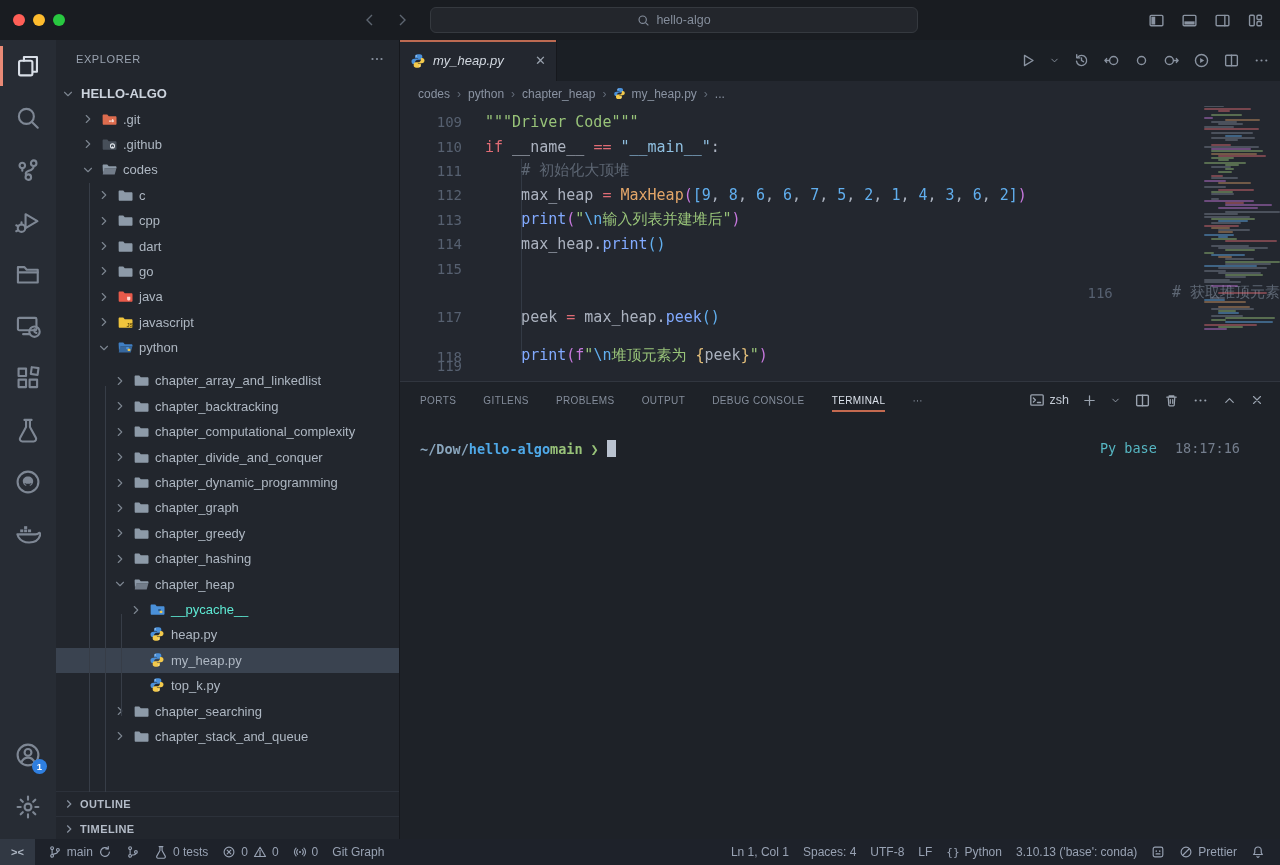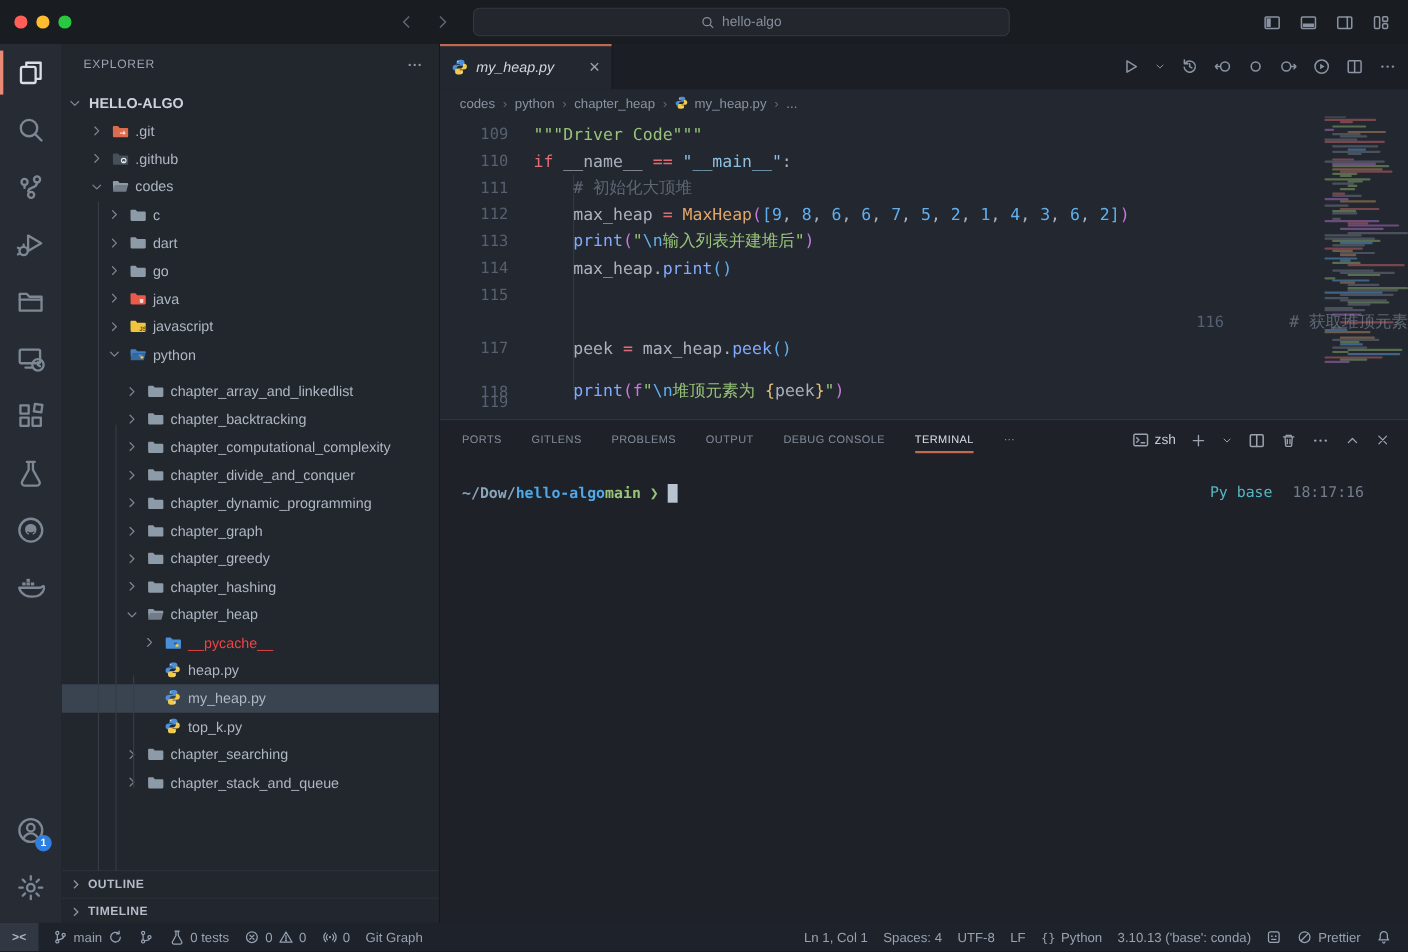--- a/index.html
+++ b/index.html
@@ -38,21 +38,21 @@
     background:#22262d; border-right:1px solid #16181d; overflow:hidden; }
   #sb-header { height:38px; display:flex; align-items:center; justify-content:space-between; padding:0 14px 0 20px; }
   #sb-header .t { font-size:11px; letter-spacing:.6px; color:#9aa3b0; }
   #tree { position:absolute; left:0; top:41px; width:100%; }
   .trow { position:relative; height:25.4px; display:flex; align-items:center; gap:5px; color:#aeb7c2; cursor:pointer; white-space:nowrap; }
   .trow.sel { background:#3a4350; }
   .trow.root { font-weight:bold; color:#ccd3dd; }
   .trow .chev { width:16px; display:flex; justify-content:center; color:#7d8590; flex:0 0 16px; }
   .trow .ficon { width:17px; height:17px; flex:0 0 17px; }
   .trow .lbl { font-size:13px; }
-  .trow.dim .lbl { color:#ef4444; }
+  .trow.dim .lbl { color:#5eead4; }
   .guide { position:absolute; width:1px; background:#373d47; }
   .side-section { position:absolute; left:0; width:100%; height:25px; border-top:1px solid #2c313a;
     display:flex; align-items:center; gap:4px; padding-left:6px; font-weight:bold; font-size:11px; letter-spacing:.4px; color:#b4bcc8; cursor:pointer; }
 
   
   #main { position:absolute; left:400px; top:40px; width:880px; height:799px; background:#23272f; }
   #tabbar { position:relative; height:41px; background:#1b1f25; display:flex; }
   .tab { position:relative; width:157px; background:#23272f; border-right:1px solid #16181d;
     display:flex; align-items:center; gap:7px; padding:0 10px; cursor:pointer; }
   .tab::before { content:""; position:absolute; left:0; right:0; top:0; height:2px; background:#bd6a52; }
@@ -347,20 +347,33 @@
             <svg width="14" height="14" viewBox="0 0 16 16" fill="none" stroke="currentColor" stroke-width="1.3" stroke-linecap="round" stroke-linejoin="round">
               <path d="M6 4l4 4-4 4"></path>
             </svg>
           </span>
           <span class="ficon">
             <svg width="17" height="17" viewBox="0 0 16 16">
               <path d="M1.5 4.4c0-.5.4-1 1-1h3.4l1.4 1.6h6.3c.6 0 1 .4 1 1v6c0 .6-.4 1-1 1h-11c-.6 0-1-.4-1-1z" fill="#8d9aa8"></path>
             </svg>
           </span>
           <span class="lbl">c</span>
+        </div>
+        <div class="trow" style="padding-left: 40px;">
+          <span class="chev">
+            <svg width="14" height="14" viewBox="0 0 16 16" fill="none" stroke="currentColor" stroke-width="1.3" stroke-linecap="round" stroke-linejoin="round">
+              <path d="M6 4l4 4-4 4"></path>
+            </svg>
+          </span>
+          <span class="ficon">
+            <svg width="17" height="17" viewBox="0 0 16 16">
+              <path d="M1.5 4.4c0-.5.4-1 1-1h3.4l1.4 1.6h6.3c.6 0 1 .4 1 1v6c0 .6-.4 1-1 1h-11c-.6 0-1-.4-1-1z" fill="#8d9aa8"></path>
+            </svg>
+          </span>
+          <span class="lbl">cpp</span>
         </div>
         <div class="trow" style="padding-left: 40px;">
           <span class="chev">
             <svg width="14" height="14" viewBox="0 0 16 16" fill="none" stroke="currentColor" stroke-width="1.3" stroke-linecap="round" stroke-linejoin="round">
               <path d="M6 4l4 4-4 4"></path>
             </svg>
           </span>
           <span class="ficon">
             <svg width="17" height="17" viewBox="0 0 16 16">
               <path d="M1.5 4.4c0-.5.4-1 1-1h3.4l1.4 1.6h6.3c.6 0 1 .4 1 1v6c0 .6-.4 1-1 1h-11c-.6 0-1-.4-1-1z" fill="#8d9aa8"></path>

